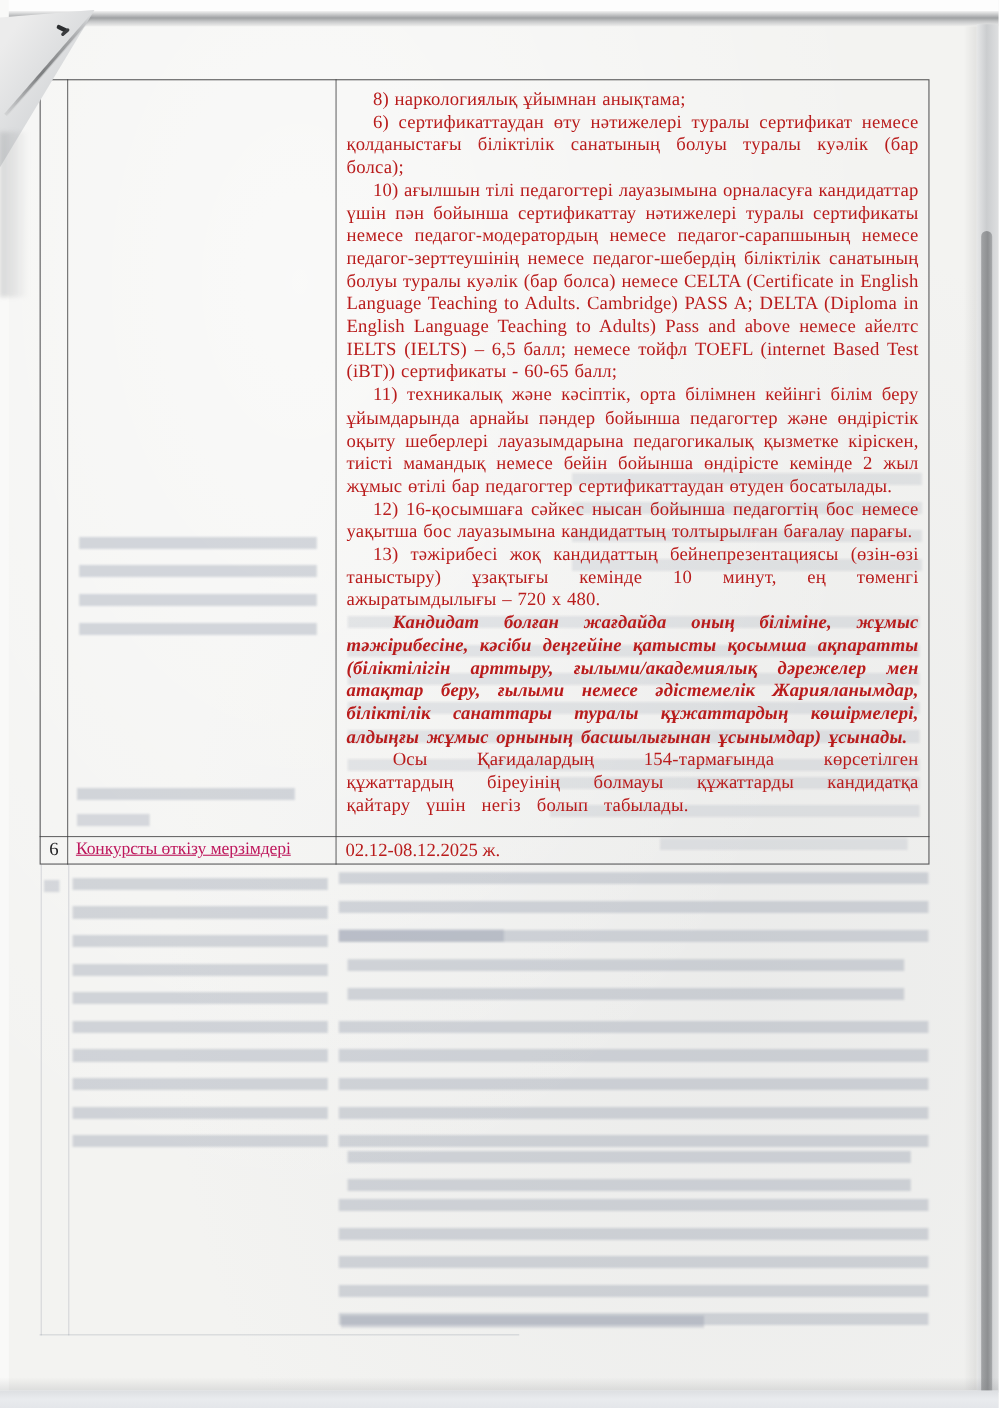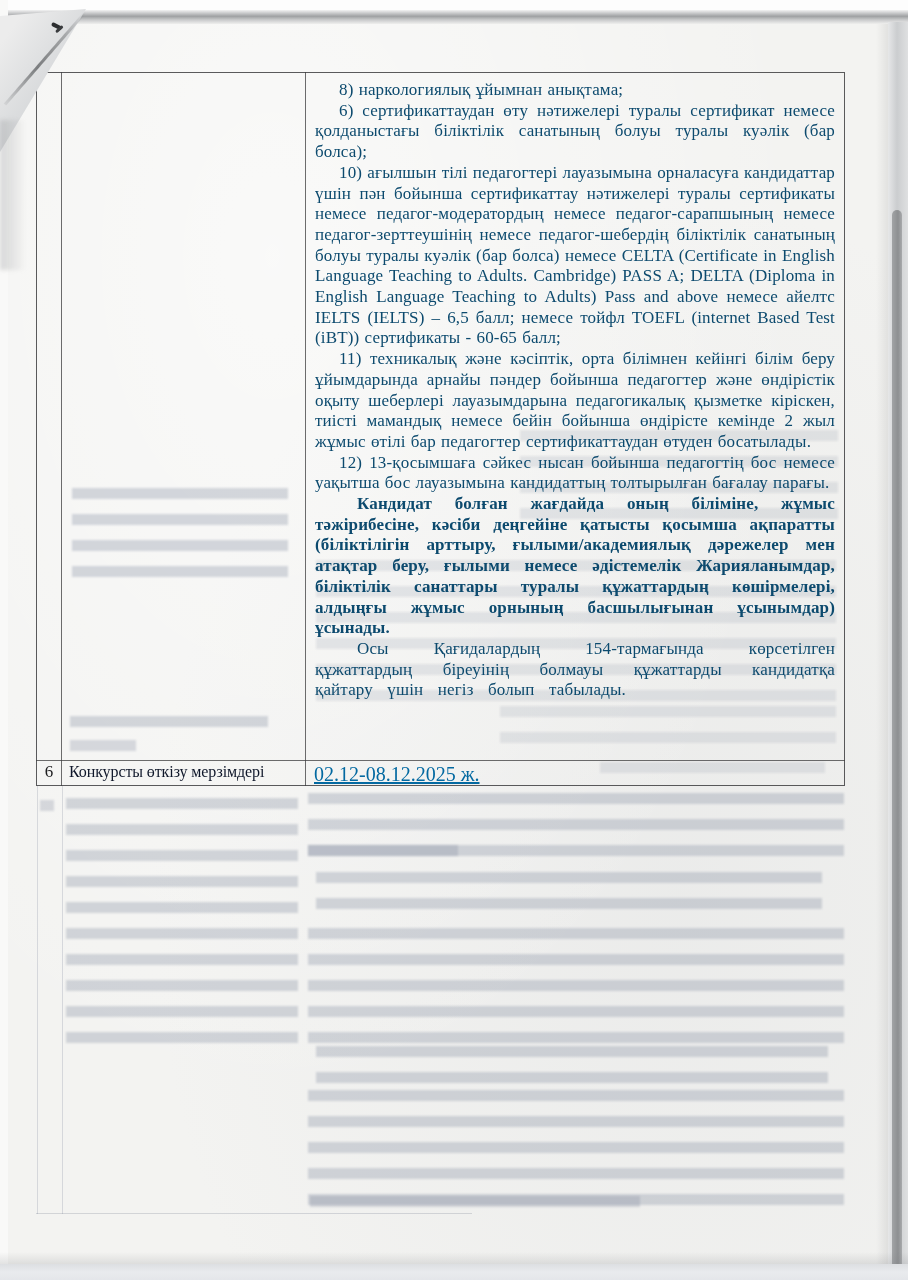--- a/index.html
+++ b/index.html
@@ -77,33 +77,33 @@
   .tbl-border { position:absolute; left:36px; top:72px; width:809px; height:714px; border:1px solid rgba(50,50,52,.8); }
   .vline, .hline { position:absolute; background:rgba(60,60,62,.75); }
   .v1 { left:61px; top:72px; width:1px; height:714px; }
   .v2 { left:305px; top:72px; width:1px; height:714px; }
   .h1 { left:36px; top:760px; width:809px; height:1px; }
 
   
   .cell-main {
     position:absolute; left:306px; top:74px; width:538px; height:684px;
     padding:6px 9px 0 9px; overflow:hidden;
-    color:#0c4a6e;
+    color:#b91c1c;
   }
   .cell-main p {
     font-size:17px; line-height:20.7px; text-align:justify; text-indent:24px;
     letter-spacing:.15px; word-spacing:.8px;
   }
-  .cell-main p.bi { font-weight:bold; text-indent:42px; word-spacing:2.5px; }
+  .cell-main p.bi { font-weight:bold; font-style:italic; text-indent:42px; word-spacing:2.5px; }
   .cell-main p.b  { font-weight:normal; text-indent:42px; word-spacing:10px; }
 
   
   .row6-num   { position:absolute; left:37px;  top:762px; width:24px;  height:23px; text-align:center; font-size:17px; color:#1e1e20; }
-  .row6-label { position:absolute; left:69px;  top:763px; width:232px; font-size:16px; letter-spacing:-.1px; color:#0f172a; white-space:nowrap; }
-  .row6-value { position:absolute; left:314px; top:763px; width:300px; font-size:20px; color:#0369a1; white-space:nowrap;text-decoration:underline; }
+  .row6-label { position:absolute; left:69px;  top:763px; width:232px; font-size:16px; letter-spacing:-.1px; color:#be185d; white-space:nowrap;text-decoration:underline; }
+  .row6-value { position:absolute; left:314px; top:763px; width:300px; font-size:17px; color:#b91c1c; white-space:nowrap; }
 
   
   .bleed { position:absolute; filter:blur(1.1px); }
   .bl-lines    { background:repeating-linear-gradient(to bottom, rgba(128,138,158,.30) 0 11px, rgba(0,0,0,0) 11px 26px); }
   .bl-lines-lt { background:repeating-linear-gradient(to bottom, rgba(128,138,158,.16) 0 11px, rgba(0,0,0,0) 11px 26px); }
   .bl-line     { background:rgba(128,138,158,.28); height:11px; }
   .bl-vline    { background:rgba(110,120,140,.22); width:1px; filter:blur(.4px); position:absolute; }
   .bl-hline    { background:rgba(110,120,140,.25); height:1px; filter:blur(.4px); position:absolute; }
 </style>
 </head>
@@ -140,21 +140,22 @@
   <div class="tbl-border"></div>
   <div class="vline v1"></div>
   <div class="vline v2"></div>
   <div class="hline h1"></div>
 
   <div class="cell-main">
     <p>8) наркологиялық ұйымнан анықтама;</p>
     <p>6) сертификаттаудан өту нәтижелері туралы сертификат немесе қолданыстағы біліктілік санатының болуы туралы куәлік (бар болса);</p>
     <p>10) ағылшын тілі педагогтері лауазымына орналасуға кандидаттар үшін пән бойынша сертификаттау нәтижелері туралы сертификаты немесе педагог-модератордың немесе педагог-сарапшының немесе педагог-зерттеушінің немесе педагог-шебердің біліктілік санатының болуы туралы куәлік (бар болса) немесе CELTA (Certificate in English Language Teaching to Adults. Cambridge) PASS A; DELTA (Diploma in English Language Teaching to Adults) Pass and above немесе айелтс IELTS (IELTS) – 6,5 балл; немесе тойфл TOEFL (internet Based Test (iBT)) сертификаты - 60-65 балл;</p>
     <p>11) техникалық және кәсіптік, орта білімнен кейінгі білім беру ұйымдарында арнайы пәндер бойынша педагогтер және өндірістік оқыту шеберлері лауазымдарына педагогикалық қызметке кіріскен, тиісті мамандық немесе бейін бойынша өндірісте кемінде 2 жыл жұмыс өтілі бар педагогтер сертификаттаудан өтуден босатылады.</p>
-    <p>12) 13-қосымшаға сәйкес нысан бойынша педагогтің бос немесе уақытша бос лауазымына кандидаттың толтырылған бағалау парағы.</p>
+    <p>12) 16-қосымшаға сәйкес нысан бойынша педагогтің бос немесе уақытша бос лауазымына кандидаттың толтырылған бағалау парағы.</p>
+    <p>13) тәжірибесі жоқ кандидаттың бейнепрезентациясы (өзін-өзі таныстыру) ұзақтығы кемінде 10 минут, ең төменгі ажыратымдылығы – 720 x 480.</p>
     <p class="bi">Кандидат болған жағдайда оның біліміне, жұмыс тәжірибесіне, кәсіби деңгейіне қатысты қосымша ақпаратты (біліктілігін арттыру, ғылыми/академиялық дәрежелер мен атақтар беру, ғылыми немесе әдістемелік Жарияланымдар, біліктілік санаттары туралы құжаттардың көшірмелері, алдыңғы жұмыс орнының басшылығынан ұсынымдар) ұсынады.</p>
     <p class="b">Осы Қағидалардың 154-тармағында көрсетілген құжаттардың біреуінің болмауы құжаттарды кандидатқа қайтару үшін негіз болып табылады.</p>
   </div>
 
   <div class="row6-num">6</div>
   <div class="row6-label">Конкурсты өткізу мерзімдері</div>
   <div class="row6-value">02.12-08.12.2025 ж.</div>
 
   <div class="top-white"></div>
   <div class="top-band"></div>

